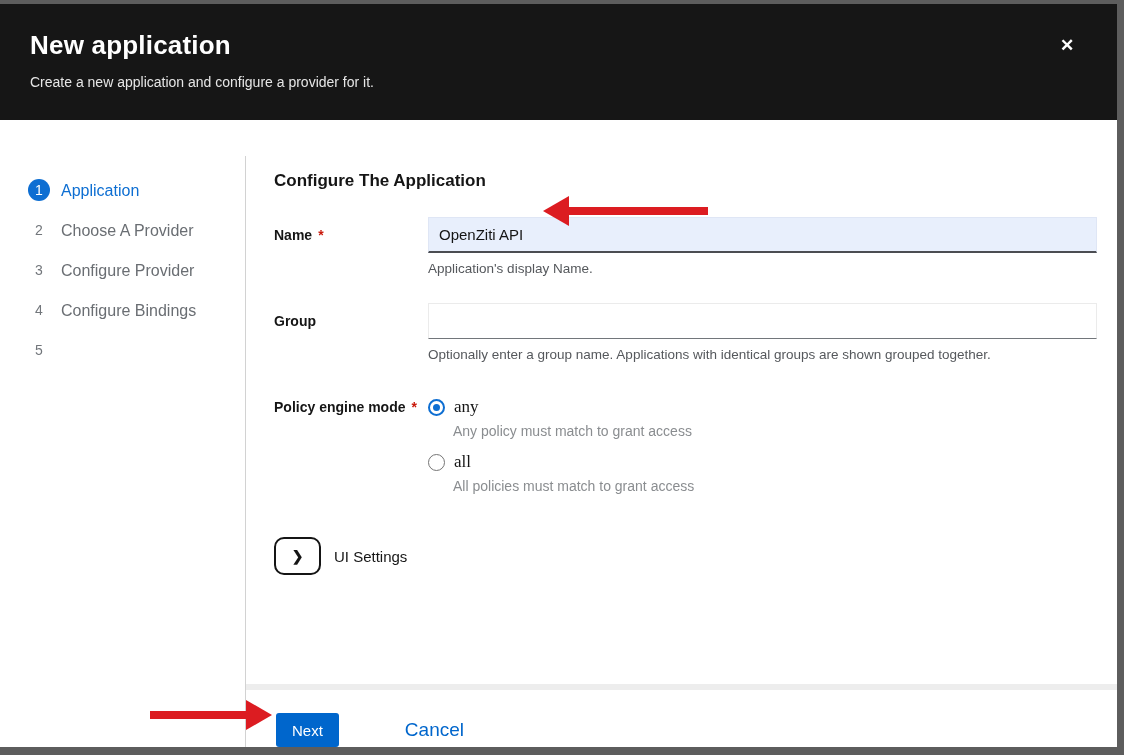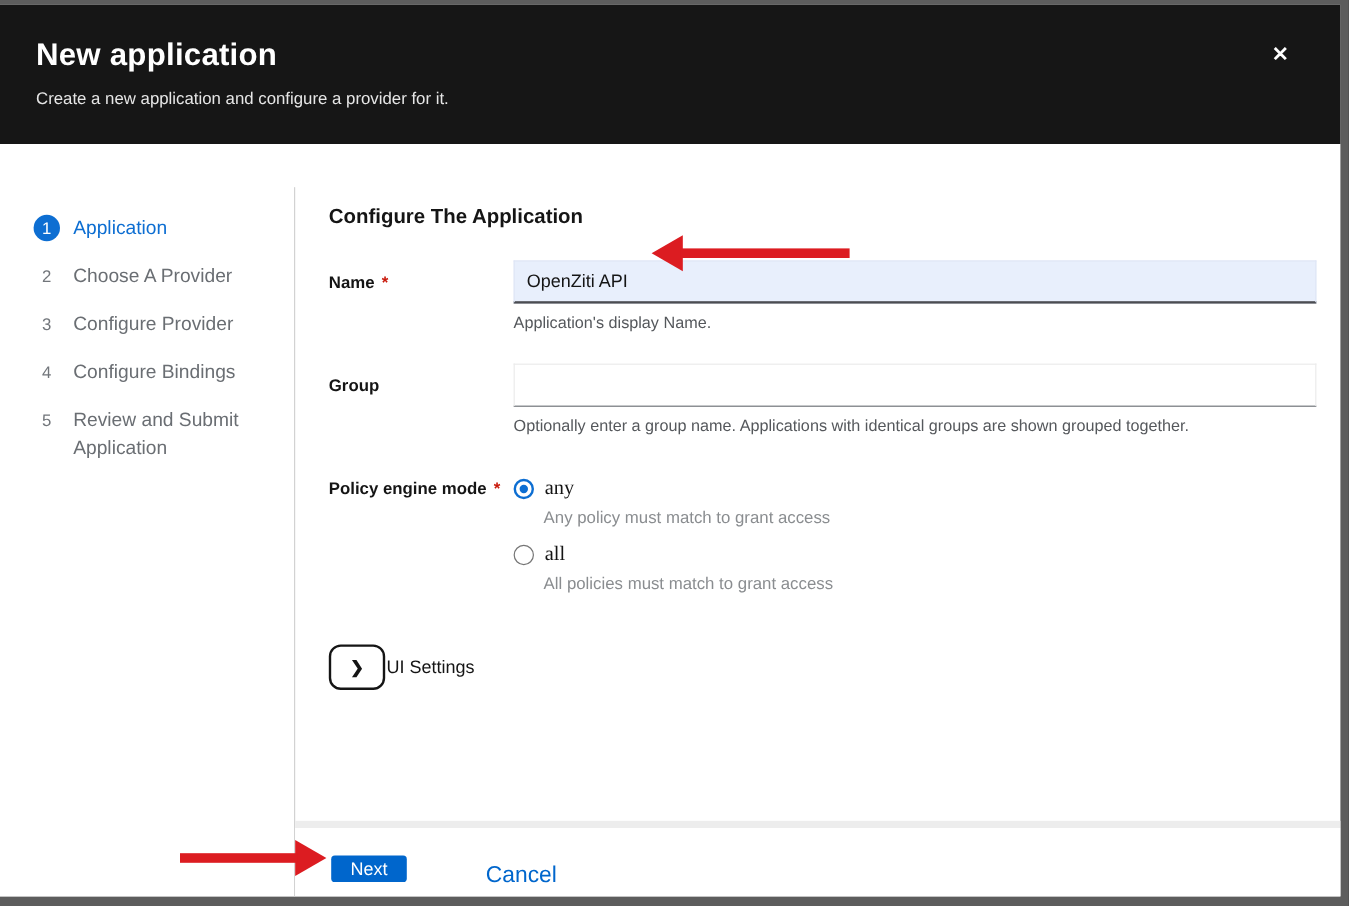--- a/index.html
+++ b/index.html
@@ -33,25 +33,25 @@
   .radio-circle{width:15px;height:15px;border-radius:50%;border:1px solid #757575;margin-right:9px;display:flex;align-items:center;justify-content:center;background:#fff;flex:0 0 15px;}
   .radio-option.selected .radio-circle{border:2px solid #0d6ed2;width:13px;height:13px;flex-basis:13px;}
   .radio-dot{width:7px;height:7px;border-radius:50%;background:transparent;}
   .radio-option.selected .radio-dot{background:#0d6ed2;}
   .radio-label{font-size:17px;color:#151515;font-family:Liberation Serif, serif;}
   .radio-desc{font-size:14px;color:#8a8d90;margin:6px 0 12px 25px;line-height:17px;}
   
   .expand-row{display:flex;align-items:center;margin-top:30px;}
   .expand-btn{width:47px;height:38px;box-sizing:border-box;border:2px solid #151515;border-radius:10px;background:#fff;display:flex;align-items:center;justify-content:center;cursor:pointer;padding:0;}
   .chevron{font-size:14px;font-weight:700;color:#151515;line-height:1;}
-  .expand-label{font-size:15px;color:#151515;margin-left:1px;}
+  .expand-label{font-size:15px;color:#151515;margin-left:13px;}
   
   .footer-divider{height:6px;background:#ededed;flex:0 0 auto;}
   .modal-footer{flex:1 1 auto;box-sizing:border-box;padding:23px 0 0 30px;display:flex;align-items:flex-start;background:#fff;}
-  .btn-primary{min-width:62px;height:22px;background:#0066cc;color:#ffffff;border:none;border-radius:3px;font-family:"Liberation Sans",sans-serif;font-size:15px;padding:0 16px;cursor:pointer;}
+  .btn-primary{min-width:62px;height:34px;background:#0066cc;color:#ffffff;border:none;border-radius:3px;font-family:"Liberation Sans",sans-serif;font-size:15px;padding:0 16px;cursor:pointer;}
   .link-cancel{margin-left:66px;font-size:19px;color:#0066cc;text-decoration:none;line-height:34px;cursor:pointer;}
   
   .arrow{position:absolute;z-index:20;pointer-events:none;}
   .arrow .shaft{position:absolute;top:11px;height:8px;background:#dc1c21;}
   .arrow .head{position:absolute;width:0;height:0;top:0;}
   .arrow-left .head{left:0;border-top:15px solid transparent;border-bottom:15px solid transparent;border-right:26px solid #dc1c21;}
   .arrow-left .shaft{left:24px;right:0;}
   .arrow-right .head{right:0;border-top:15px solid transparent;border-bottom:15px solid transparent;border-left:26px solid #dc1c21;}
   .arrow-right .shaft{left:0;right:24px;}
 </style>
@@ -82,21 +82,20 @@
         <div class="step">
           <span class="step-num">3</span>
           <span class="step-label">Configure Provider</span>
         </div>
         <div class="step">
           <span class="step-num">4</span>
           <span class="step-label">Configure Bindings</span>
         </div>
         <div class="step">
           <span class="step-num">5</span>
-          <span class="step-label">Review and Submit Application</span>
         </div>
       </nav>
 
       <div class="content-col">
         <div class="form-area">
           <h2 class="content-heading">Configure The Application</h2>
 
           <div class="field-row">
             <div class="field-label">
               <span>Name</span><span class="req">*</span>

